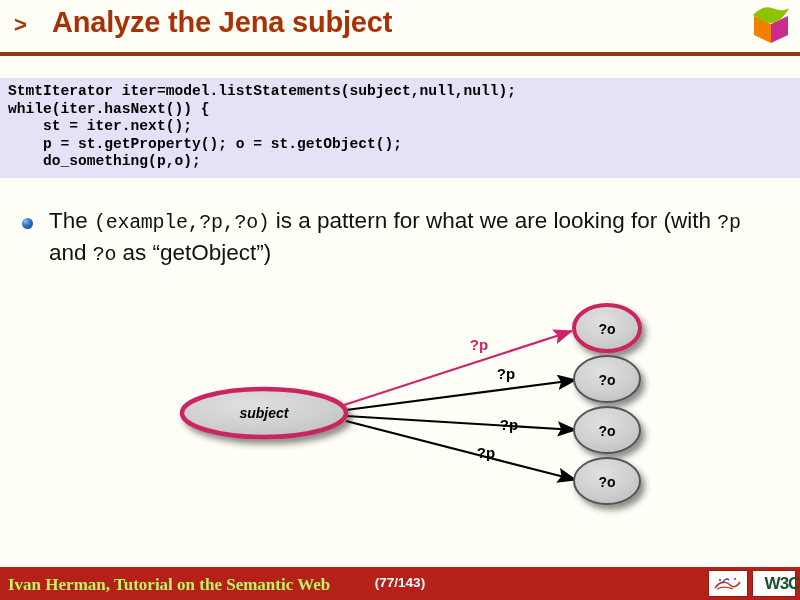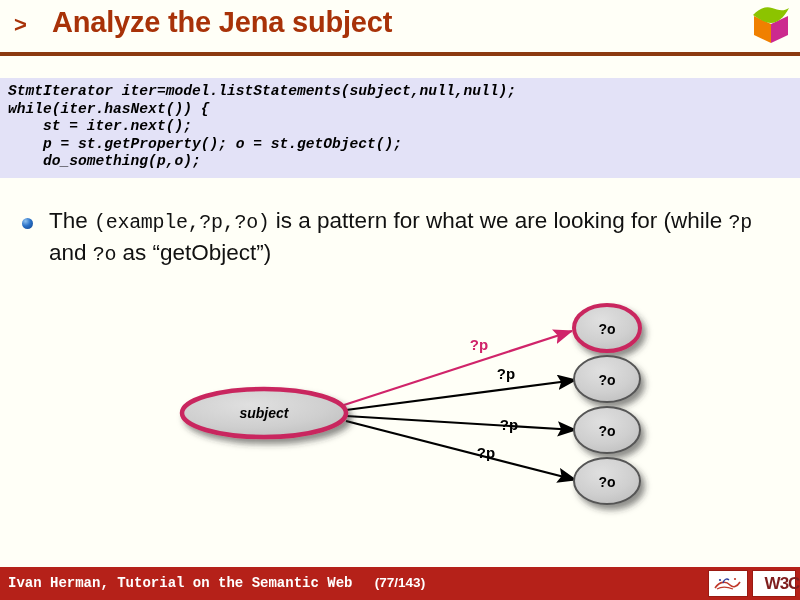--- a/index.html
+++ b/index.html
@@ -64,21 +64,20 @@
   
   #code-block {
     position: absolute;
     left: 0;
     top: 78px;
     width: 800px;
     height: 100px;
     background: #e3e2f7;
     box-sizing: border-box;
     padding: 5px 8px 0 8px;
-    font-style: italic;
   }
   #code-text {
     margin: 0;
     font-family: "Liberation Mono", "DejaVu Sans Mono", monospace;
     font-size: 14.6px;
     line-height: 17.6px;
     font-weight: bold;
     color: #000000;
     white-space: pre;
   }
@@ -132,25 +131,25 @@
     left: 0;
     top: 567px;
     width: 800px;
     height: 33px;
     background: #b52119;
   }
   #footer-author {
     position: absolute;
     left: 8px;
     top: 8px;
-    font-size: 14px;
-    font-weight: bold;
-    color: #ffffff;
+    font-size: 17px;
+    font-weight: bold;
+    color: #bef264;
     white-space: nowrap;
-    font-family: Liberation Mono, monospace;
+    font-family: Liberation Serif, serif;
   }
   #footer-page {
     position: absolute;
     left: 0;
     top: 8px;
     width: 800px;
     text-align: center;
     font-size: 13.5px;
     font-weight: bold;
     color: #ffffff;
@@ -172,21 +171,21 @@
     display: flex;
     align-items: center;
     justify-content: center;
   }
   #logo-arabic { width: 38px; }
   #logo-w3c { width: 42px; }
   #w3c-text {
     font-family: "Liberation Sans", sans-serif;
     font-weight: bold;
     font-size: 17px;
-    color: #7f1d1d;
+    color: #14532d;
     letter-spacing: -1px;
     margin-left: 16px;
   }
 </style>
 </head>
 <body>
 
 <div id="header">
   <div id="title-chevron">&gt;</div>
   <div id="page-title">Analyze the Jena subject</div>
@@ -206,21 +205,21 @@
   <pre id="code-text">StmtIterator iter=model.listStatements(subject,null,null);
 while(iter.hasNext()) {
     st = iter.next();
     p = st.getProperty(); o = st.getObject();
     do_something(p,o);</pre>
 </div>
 
 <div id="bullet-row">
   <span id="bullet-marker"></span>
   <div id="bullet-text">
-    <span>The </span><span class="mono">(example,?p,?o)</span><span> is a </span><span class="ital">pattern</span><span> for what we are looking for (while </span><span class="mono">?p</span><span> and </span><span class="mono">?o</span><span> as “getObject”)</span>
+    <span>The </span><span class="mono">(example,?p,?o)</span><span> is a </span><span class="ital">pattern</span><span> for what we are looking for (with </span><span class="mono">?p</span><span> and </span><span class="mono">?o</span><span> as “getObject”)</span>
   </div>
 </div>
 
 <div id="diagram">
   <svg width="500" height="235" viewBox="0 0 500 235" xmlns="http://www.w3.org/2000/svg">
     <defs>
       <filter id="shadow" x="-30%" y="-30%" width="180%" height="190%">
         <feDropShadow dx="4" dy="5" stdDeviation="3.2" flood-color="#333333" flood-opacity="0.55"></feDropShadow>
       </filter>
       <radialGradient id="nodefill" cx="42%" cy="33%" r="78%">

